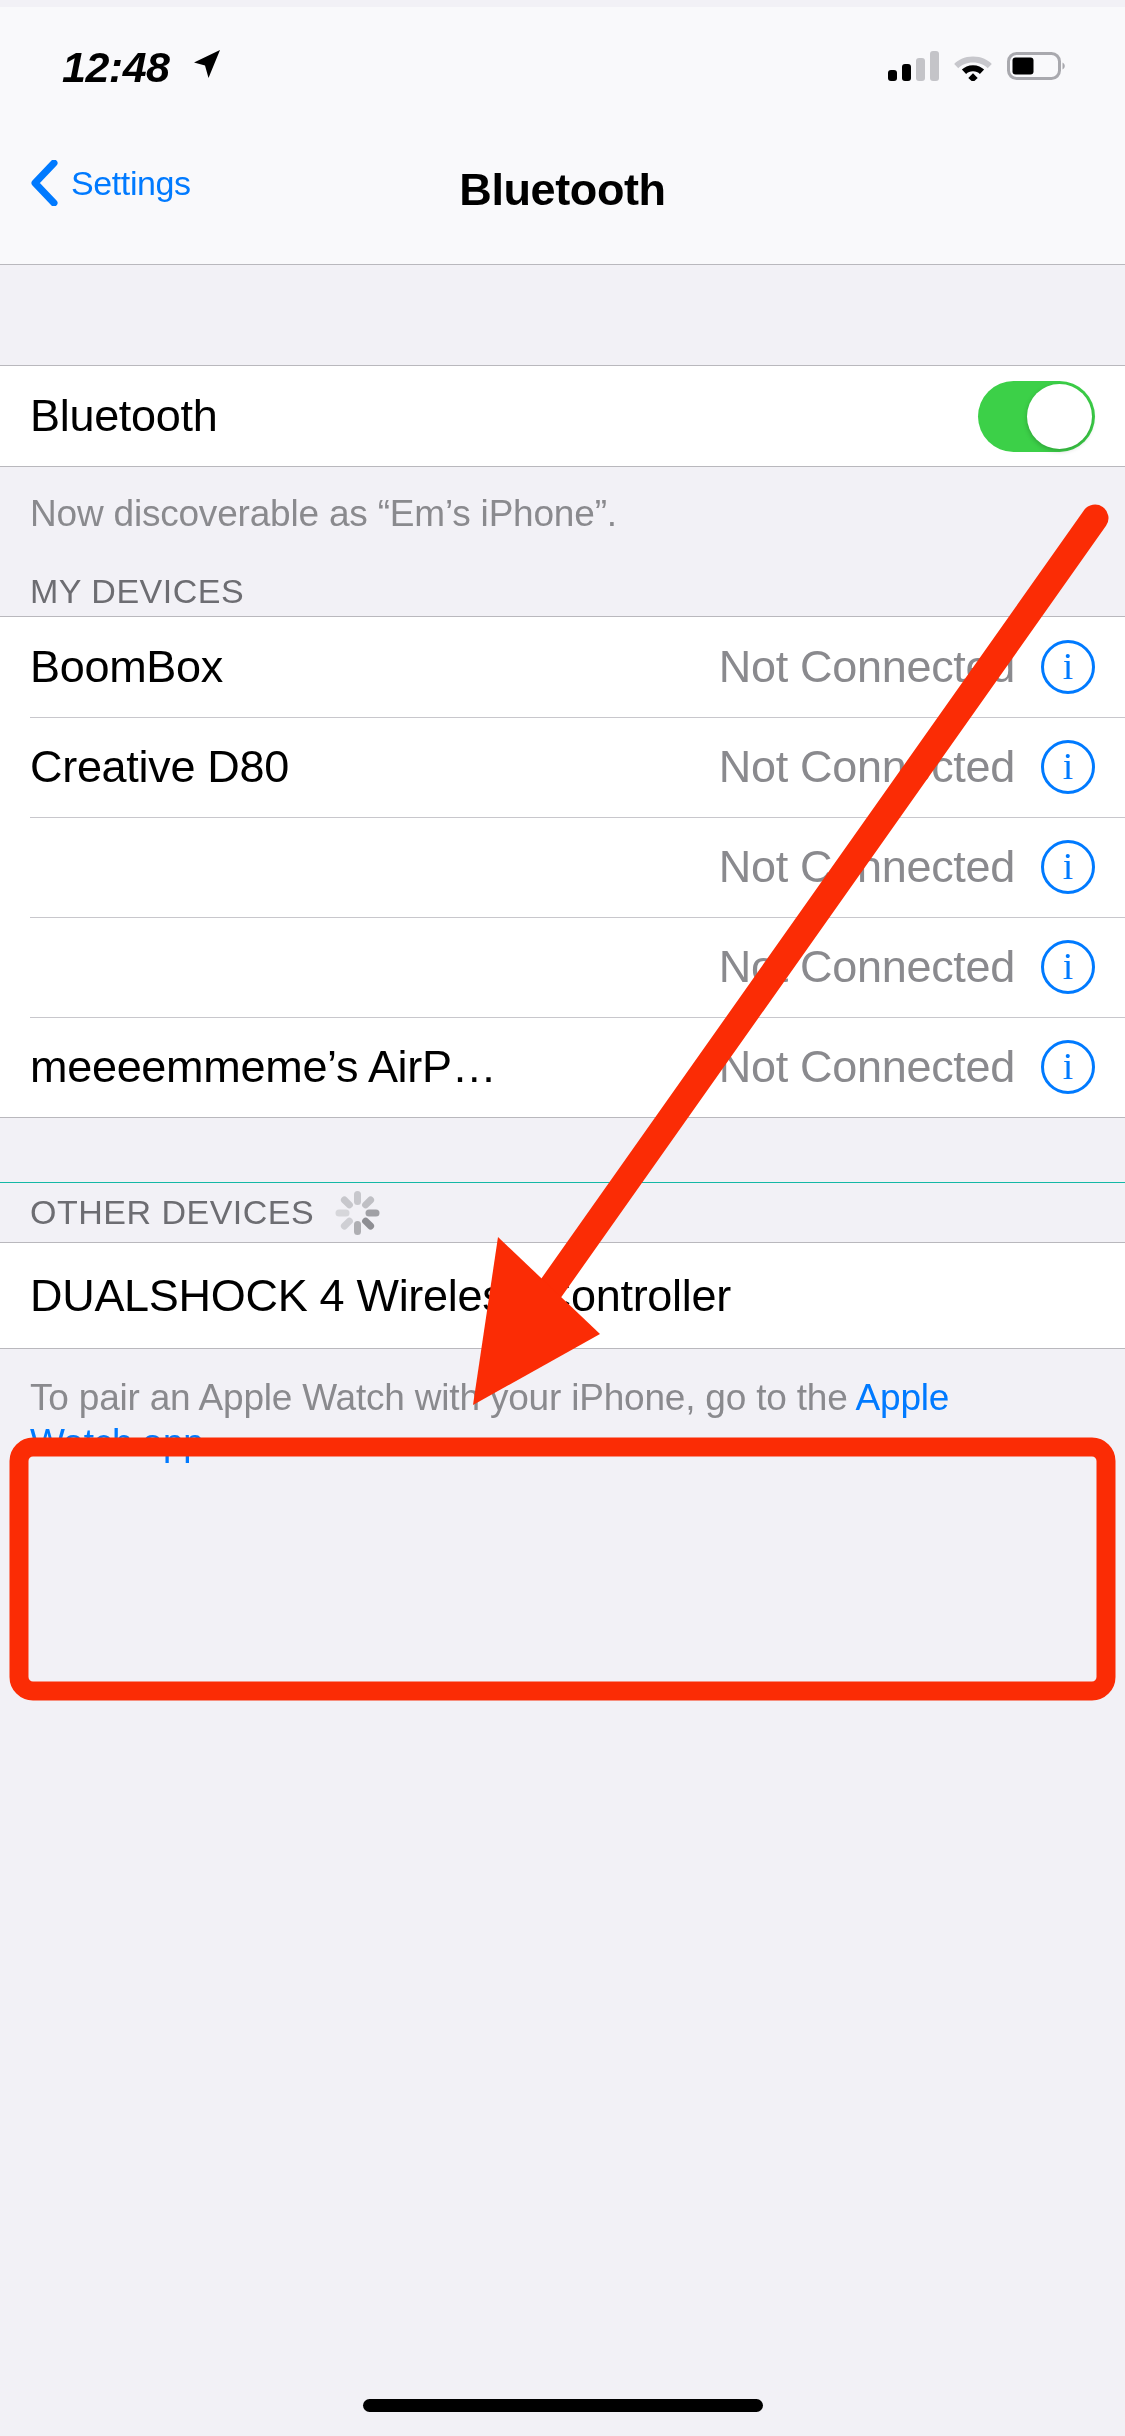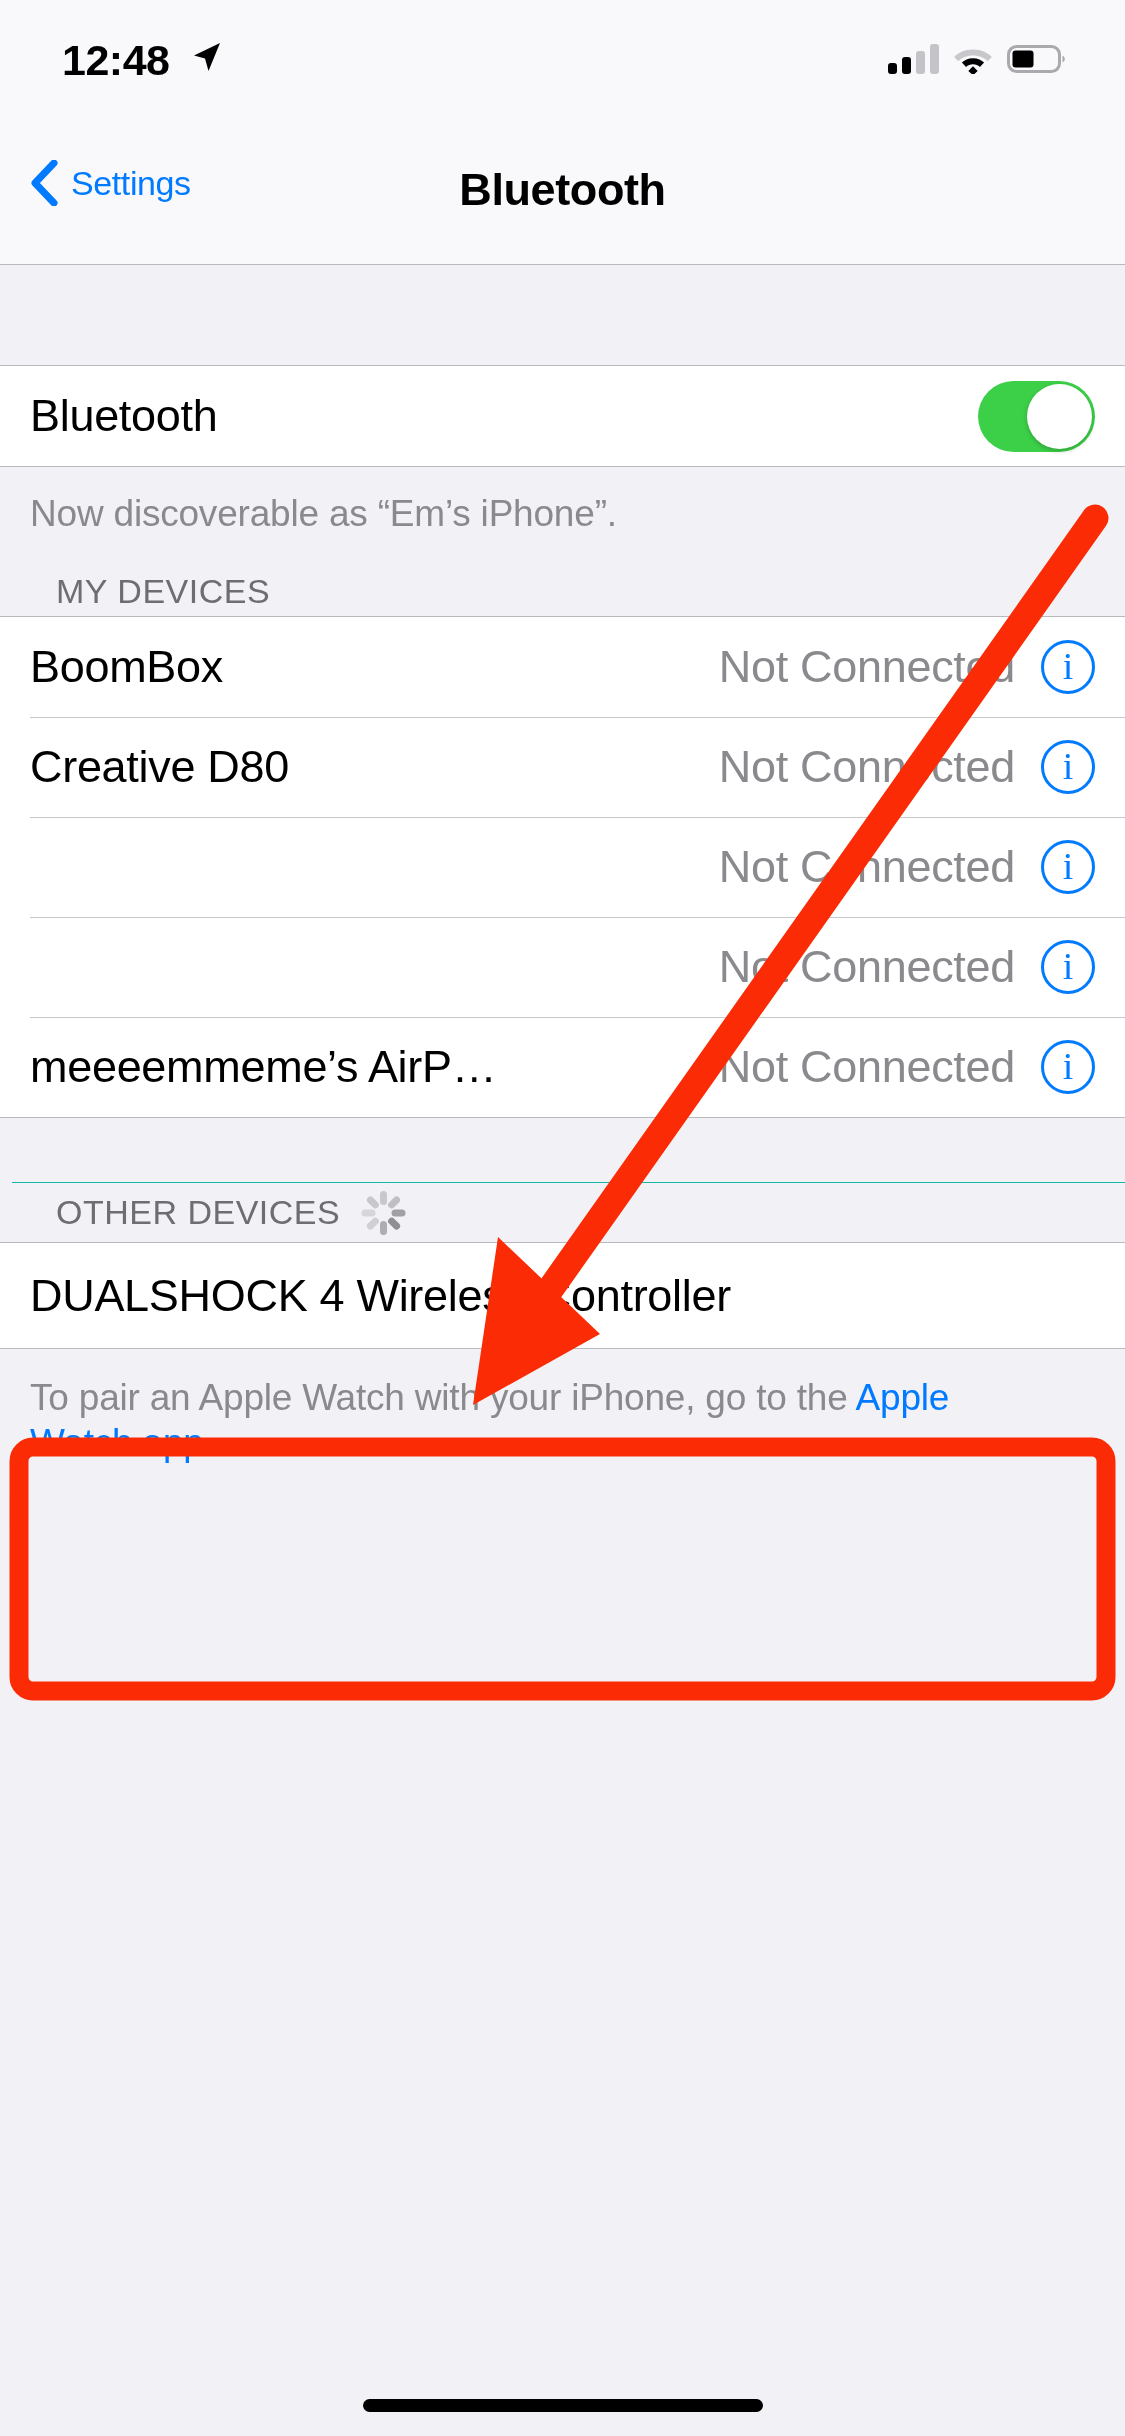--- a/index.html
+++ b/index.html
@@ -12,23 +12,24 @@
   }
   #screen {
     position:relative;
     width:1125px; height:2436px;
     background:#F2F1F6;
     overflow:hidden;
   }
 
   
   #status-bar {
-    position:absolute; top:0; left:0;
+    position:absolute; top:7px; left:0;
     width:1125px; height:132px;
     background:#F9F9FB;
+    font-style:italic;
   }
   #status-time {
     position:absolute; left:62px; top:36px;
     font-size:43px; font-weight:600; color:#000;
     letter-spacing:-0.5px;
   }
   #loc-arrow {
     position:absolute; left:189px; top:40px;
     width:34px; height:34px;
   }
@@ -137,26 +138,25 @@
   
   .footer-note {
     padding:22px 30px 0 30px;
     font-size:37px; color:#8A8A8E;
     line-height:1.22; letter-spacing:-0.2px;
   }
   .footer-note a { color:#007AFF; text-decoration:none; }
 
   .section-header {
     display:flex; align-items:center; gap:20px;
-    padding:0 44px;
+    padding:0 30px;
     height:84px;
     font-size:34px; color:#6D6D72;
     letter-spacing:0.5px;
     background:#F2F1F6;
-    margin-left:12px;
   }
 
   
   .spinner { position:relative; width:46px; height:46px; flex:none; }
   .spinner i {
     position:absolute; left:50%; top:50%;
     width:7px; height:14px; margin-left:-3.5px; margin-top:-22px;
     border-radius:4px; background:#AEAEB2;
     transform-origin:3.5px 22px;
   }

